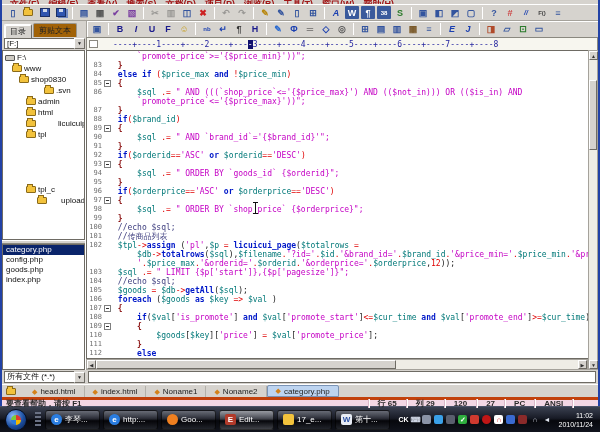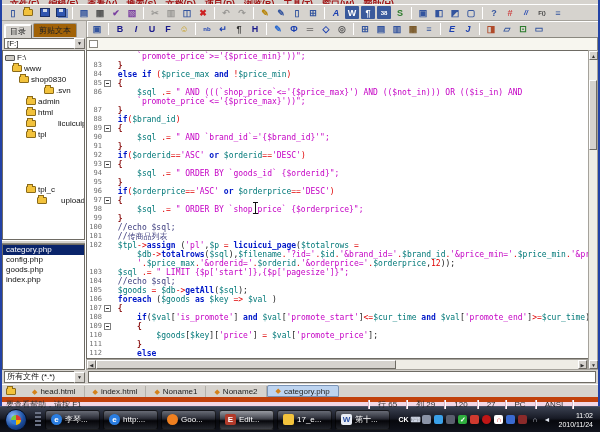--- a/index.html
+++ b/index.html
@@ -106,21 +106,21 @@
   
   .tabrow{height:13px;display:flex;align-items:flex-end;padding-left:2px;border-top:1px solid #fff;}
   .tabfolder{width:16px;height:11px;display:flex;align-items:center;justify-content:center;margin-right:4px;}
   .dtab{height:11px;display:flex;align-items:center;font-size:8px;color:#222;padding:0 8px;
         border-right:1px solid #b3b0a9;white-space:nowrap;}
   .dtab.active{height:12px;background:#bdd4f0;border:1px solid #7a93b5;border-radius:2px 2px 0 0;}
   .tabic{color:#d4821a;font-size:7px;margin-right:3px;}
 
   
   .statusbar{height:9px;display:flex;align-items:center;background:#f3d7e5;
-             border-top:5px solid #c2410c;font-size:8px;color:#2a2a2a;line-height:9px;}
+             border-top:3px solid #c2410c;font-size:8px;color:#2a2a2a;line-height:9px;font-weight:bold;}
   .st-help{padding-left:4px;white-space:nowrap;}
   .st-right{margin-left:auto;display:flex;height:100%;align-items:center;}
   .st-seg{border-left:1px solid #dcb9ca;box-shadow:inset 1px 0 0 #fff;padding:0 9px;white-space:nowrap;}
 
   
   .taskbar{height:26px;display:flex;align-items:center;padding:0 3px;
            background:linear-gradient(#3a4050,#181b26 45%,#07080d 55%,#11141d);
            border-top:1px solid #4a5268;}
   .orb{width:22px;height:22px;border-radius:50%;flex:none;margin:0 4px 0 2px;
        background:radial-gradient(circle at 35% 30%,#8cb8ff,#1c4fa0 55%,#081c46);
@@ -349,20 +349,21 @@
         </div>
     </div>
 
     <div class="row3">
       <div class="drivebox">
         <span class="drivesel">[F:]</span>
         <span class="drivebtn">▼</span>
       </div>
       <div class="ruler">
         <span class="rbox"></span>
+        <pre id="ruler-line"><span>----+----1----+----2----+---</span><span class="rcur">-</span><span>3----+----4----+----5----+----6----+----7----+----8</span></pre>
       </div>
     </div>
 
     <div class="main">
       <div class="sidebar">
         <div class="treebox" id="tree">
             <div class="tree-row" style="padding-left: 2px;">
               <span class="di"></span>
               <span>F:\</span>
             </div>

